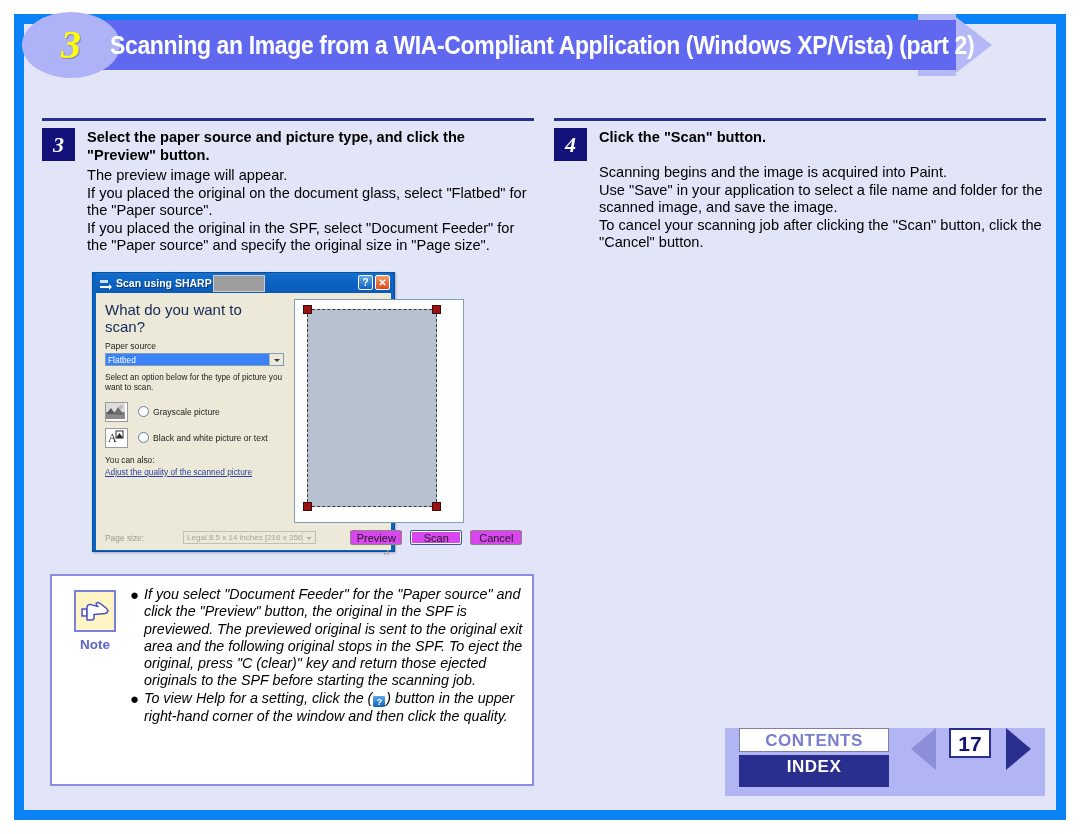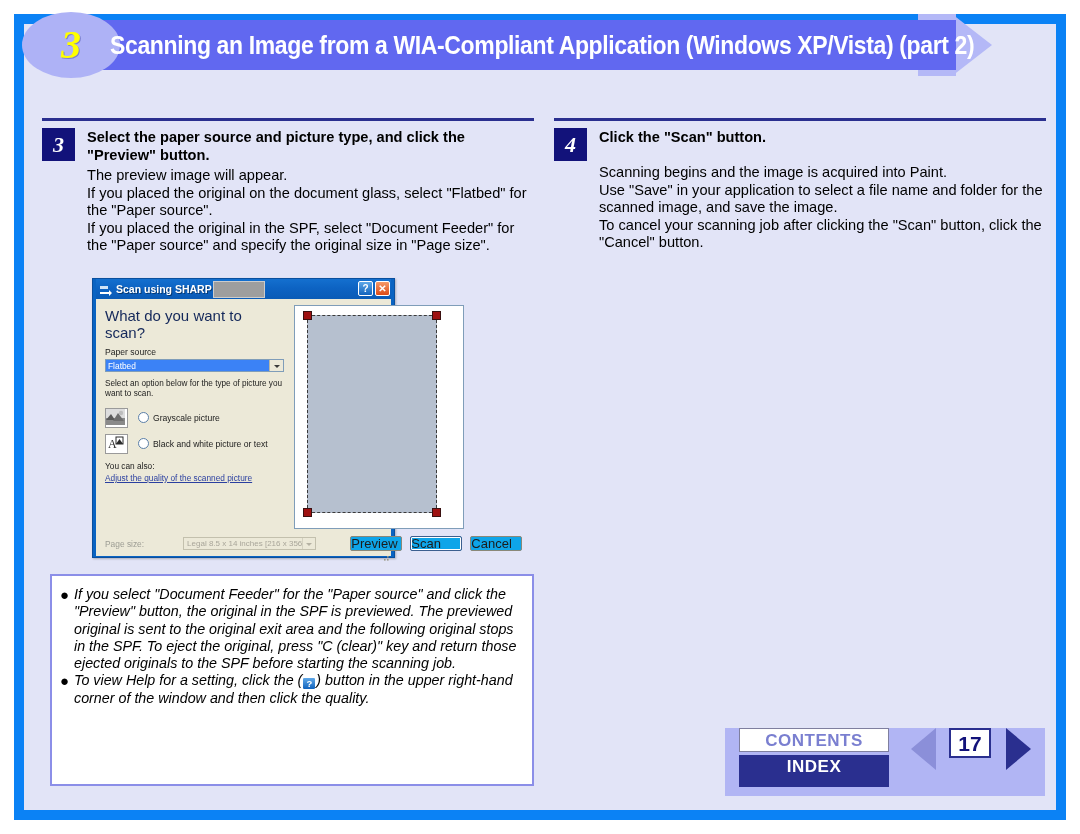--- a/index.html
+++ b/index.html
@@ -159,21 +159,21 @@
     margin-top: 3px;
     font-size: 14.6px;
     color: #000000;
     line-height: 17.5px;
   }
 
   
   .dialog {
     position: absolute;
     left: 92px;
-    top: 278px;
+    top: 272px;
     width: 303px;
     height: 280px;
     background: #0a63c2;
     border: 1px solid #0a4f9e;
     box-sizing: border-box;
     padding: 0 3px 3px 3px;
     box-shadow: 1px 1px 2px rgba(0,0,0,0.25);
   }
   .dlg-titlebar {
     height: 20px;
@@ -410,26 +410,26 @@
     position: absolute;
     left: 3px; top: 5px;
     border-left: 3px solid transparent;
     border-right: 3px solid transparent;
     border-top: 3px solid #b5b2a3;
   }
   .btn-row { margin-left: auto; display: flex; gap: 8px; }
   .dbtn {
     width: 52px;
     height: 15px;
-    background: #0ea5e9;
+    background: #d946ef;
     border: 1px solid #8a8878;
     border-radius: 2px;
-    font-size: 13px;
+    font-size: 11px;
     color: #1c1c1c;
-    text-align: left;
+    text-align: center;
     line-height: 14px;
     box-sizing: border-box;
   }
   .dbtn.focus { border: 1px solid #3c5f8f; box-shadow: inset 0 0 0 1px #ffffff; }
   .grip {
     position: absolute;
     right: 2px; bottom: 1px;
     width: 8px; height: 8px;
   }
 
@@ -703,20 +703,29 @@
             <rect x="3" y="6" width="1.6" height="1.6" fill="#9a9888"></rect>
             <rect x="6" y="3" width="1.6" height="1.6" fill="#9a9888"></rect>
           </svg>
         </span>
       </div>
 
     </div>
   </div>
 
   <div class="note">
+    <div class="note-side">
+      <div class="note-icon">
+        <svg width="38" height="38" viewBox="0 0 38 38">
+          <path d="M6 17 L11 17 L11 24 L6 24 Z" fill="#ffffff" stroke="#4a4fc8" stroke-width="1.5"></path>
+          <path d="M11 15 C11 13 13 12 15 12.6 L22 14.6 C20 13 19.5 11 21 10.6 C23 10 27 13.4 30 16 C33 18.6 32 21 29 21.4 L18 22.6 L18 26 C18 27.4 16.6 28 15 28 L11 28 Z" fill="#ffffff" stroke="#4a4fc8" stroke-width="1.5" stroke-linejoin="round"></path>
+        </svg>
+      </div>
+      <div class="note-label">Note</div>
+    </div>
     <div class="note-body">
       <div class="note-item">
         <span class="note-bullet">●</span>
         <span>If you select "Document Feeder" for the "Paper source" and click the "Preview" button, the original in the SPF is previewed. The previewed original is sent to the original exit area and the following original stops in the SPF. To eject the original, press "C (clear)" key and return those ejected originals to the SPF before starting the scanning job.</span>
       </div>
       <div class="note-item">
         <span class="note-bullet">●</span>
         <span><span>To view Help for a setting, click the (</span><span class="inline-help">?</span><span>) button in the upper right-hand corner of the window and then click the quality.</span></span>
       </div>
     </div>

